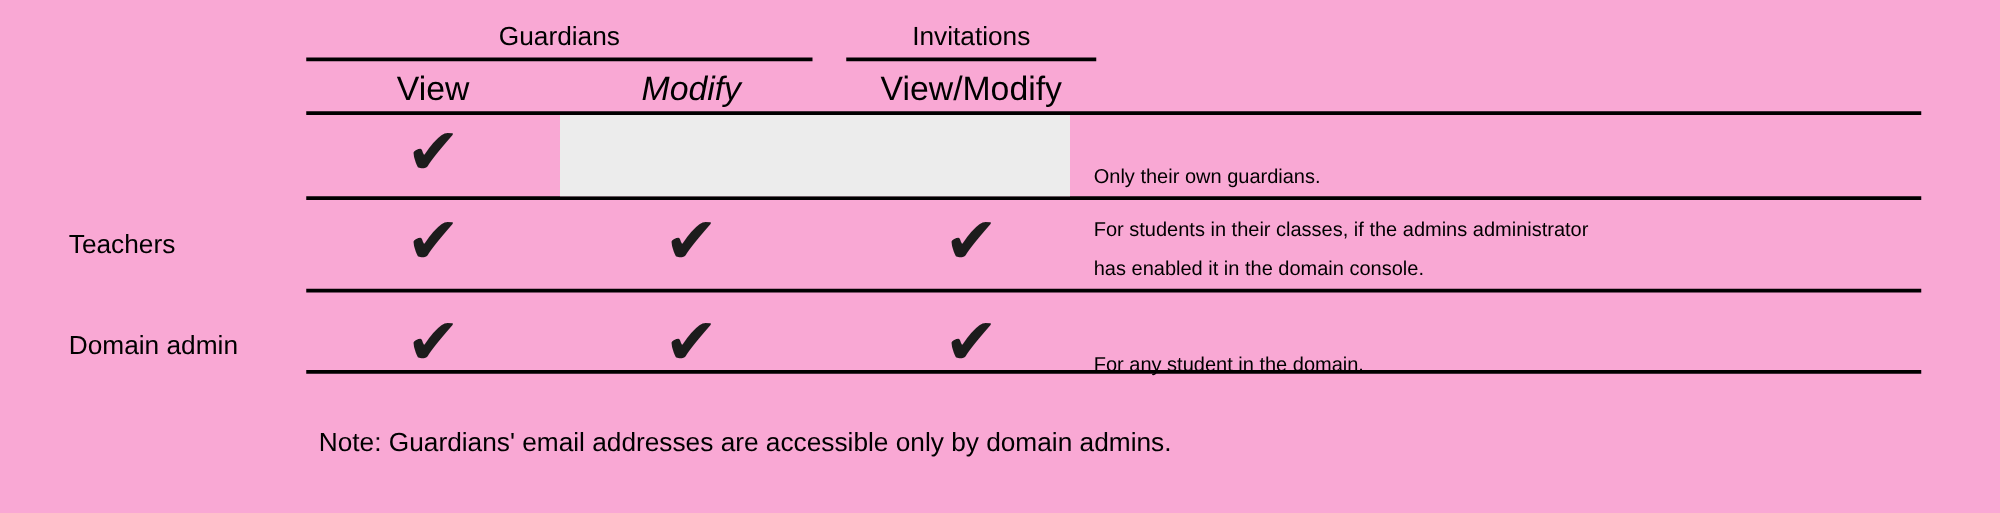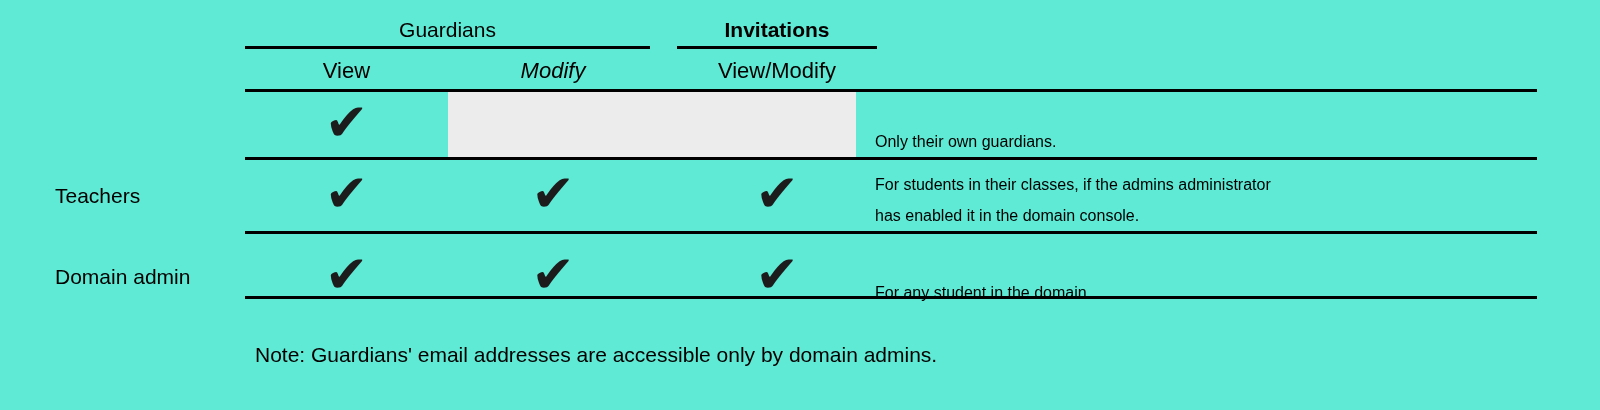--- a/index.html
+++ b/index.html
@@ -1,24 +1,24 @@
 <!DOCTYPE html>
 <html><head>
 <meta charset="utf-8">
 <style>
   html,body{margin:0;padding:0;background:#ffffff;}
   .stage{
-    position:relative;width:1600px;height:410px;background:#5eead4;
+    position:relative;width:1600px;height:410px;background:#f9a8d4;
     font-family:"Liberation Sans",sans-serif;color:#000;overflow:hidden;
   }
   .rule{position:absolute;height:3px;background:#000;}
   .grouphead{position:absolute;top:15px;height:30px;display:flex;align-items:center;justify-content:center;
     font-size:21px;}
   .colhead{position:absolute;top:56px;height:30px;display:flex;align-items:center;justify-content:center;
-    font-size:22px;}
+    font-size:27px;}
   .rowlabel{position:absolute;left:55px;width:200px;display:flex;align-items:center;
     font-size:21px;}
   .cell{position:absolute;display:flex;align-items:center;justify-content:center;}
   .check{
     font-family:"DejaVu Sans",sans-serif;font-size:52px;font-weight:700;line-height:1;
     color:#1c1c1c;transform:translateY(-3px);
   }
   .note{position:absolute;left:875px;display:flex;flex-direction:column;justify-content:flex-end;
     font-size:16px;line-height:31px;}
   .disabled-region{position:absolute;left:448px;top:92px;width:408px;height:65px;background:#ececec;}
@@ -31,21 +31,21 @@
   .c-view{left:245px;width:203px;}
   .c-modify{left:448px;width:210px;font-style:italic;}
   .c-viewmodify{left:677px;width:200px;}
 </style>
 </head>
 <body>
 
 <div class="stage">
 
   <div class="grouphead" style="left:245px;width:405px;">Guardians</div>
-  <div class="grouphead" style="left:677px;width:200px;font-weight:bold;">Invitations</div>
+  <div class="grouphead" style="left:677px;width:200px;">Invitations</div>
 
   <div class="rule" style="left:245px;top:46px;width:405px;"></div>
   <div class="rule" style="left:677px;top:46px;width:200px;"></div>
 
   <div class="colhead c-view">View</div>
   <div class="colhead c-modify">Modify</div>
   <div class="colhead c-viewmodify">View/Modify</div>
 
   <div class="rule" style="left:245px;top:89px;width:1292px;"></div>
   <div class="rule" style="left:245px;top:157px;width:1292px;"></div>

